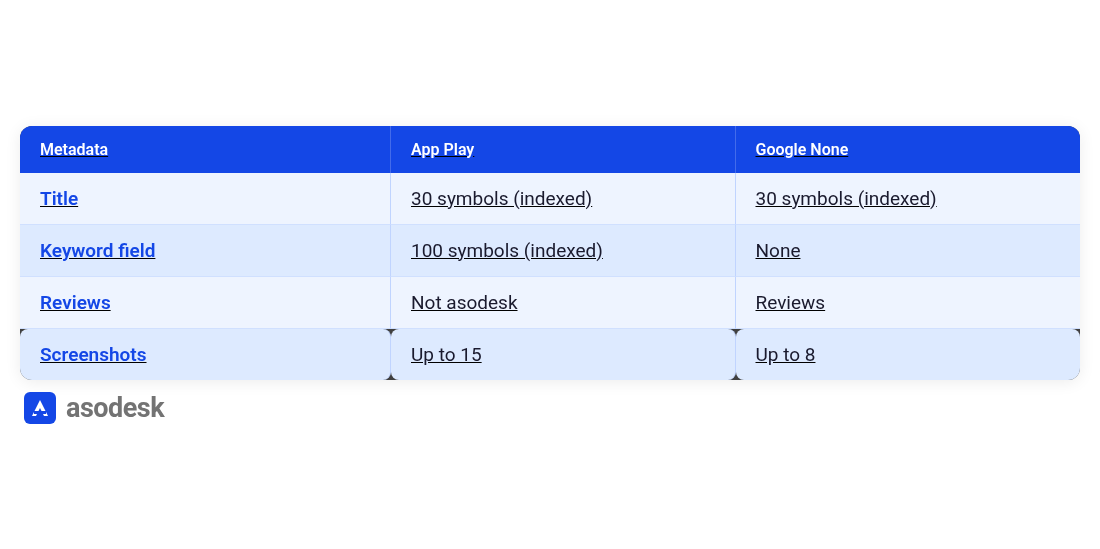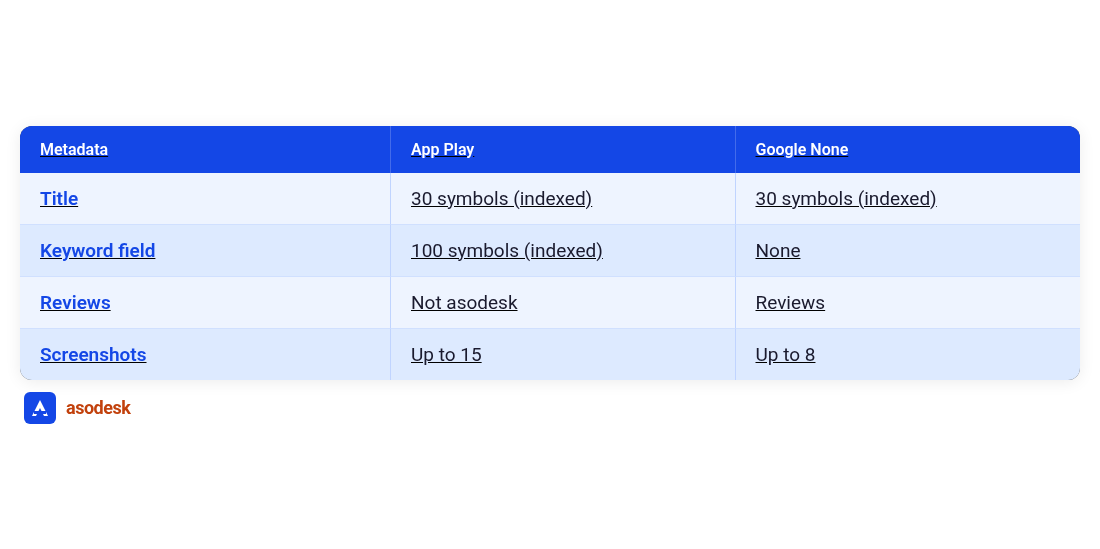--- a/index.html
+++ b/index.html
@@ -90,39 +90,40 @@
       color: #1a1a2e;
     }
 
     .data-row td:nth-child(3) {
       font-weight: 400;
       color: #1a1a2e;
     }
 
     .data-row:last-child td {
       border-bottom: none;
+      border-radius: 8px;
     }
 
     .footer {
       display: flex;
       align-items: center;
       gap: 10px;
       padding: 12px 4px 0 4px;
       width: 1060px;
     }
 
     .footer-logo-icon {
       width: 32px;
       height: 32px;
     }
 
     .footer-brand-name {
-      font-size: 18px;
+      font-size: 27px;
       font-weight: 700;
-      color: #c2410c;
+      color: #737373;
       letter-spacing: -0.5px;
     }
   </style>
 </head>
 <body>
 
 <div class="container">
   <table class="table-wrapper">
     <thead>
       <tr class="header-row">

